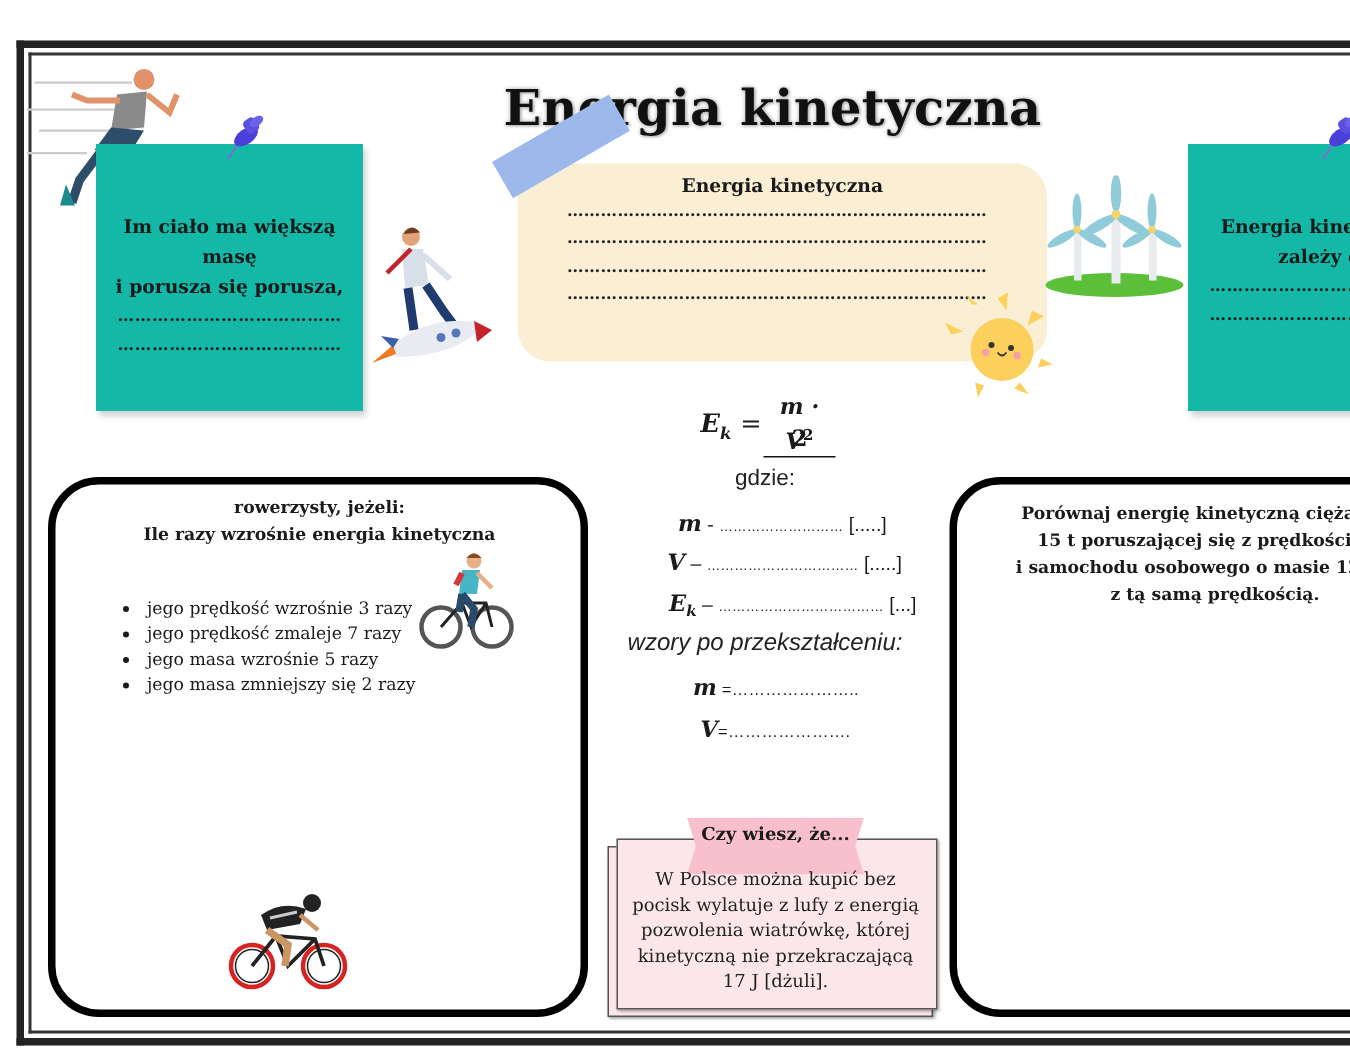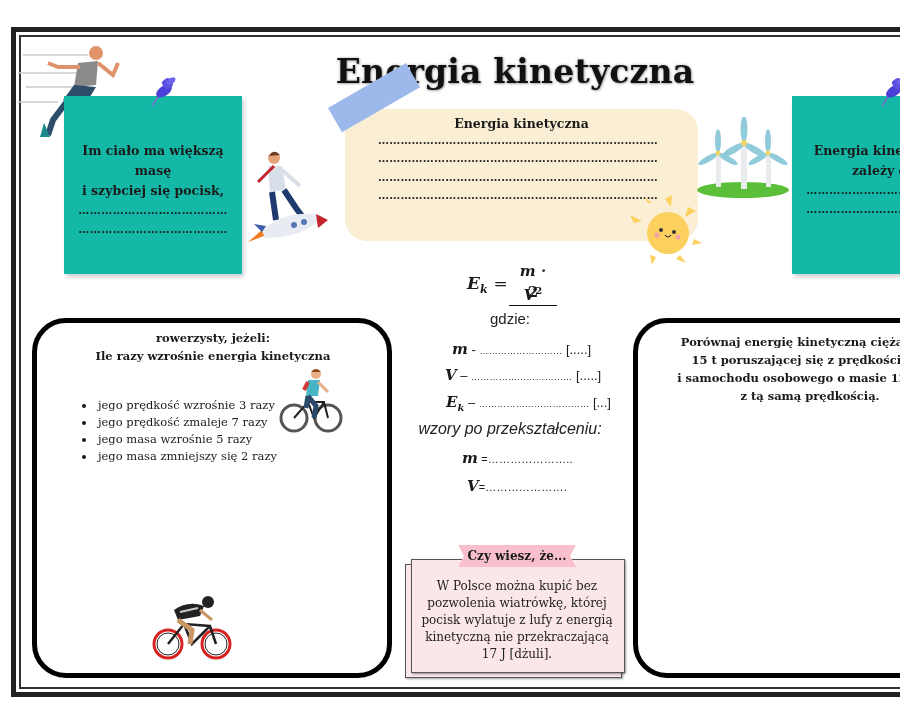--- a/index.html
+++ b/index.html
@@ -24,21 +24,21 @@
   .var-row .dt { font-size:9px; letter-spacing:0.2px; }
   
   .panel { border:5px solid #000; border-radius:34px; box-sizing:border-box; background:#fff; }
   .panel-title { font-weight:bold; font-size:11.5px; line-height:18px; text-align:center; }
   .bullets { margin:18px; padding-left:14px; font-weight:normal; font-size:11.5px; line-height:17px; }
   .bullets li { padding-left:2px; }
   
   .dyk-back { left:405px; top:564px; width:215px; height:112px; background:#fbe6ea; border:1px solid #555; box-shadow:1px 1px 2px rgba(0,0,0,0.4); }
   .dyk-front { left:411px; top:559px; width:212px; height:112px; background:#fbe6ea; border:1px solid #555; box-shadow:1px 1px 2px rgba(0,0,0,0.4); }
   .dyk-text { left:414px; width:206px; top:578px; text-align:center; font-size:12px; line-height:17px; color:#222; }
-  .ribbon { left:458px; top:545px; width:118px; height:22px; background:#f8bfcc; clip-path:polygon(0 0, 100% 0, 95% 50%, 100% 100%, 0 100%, 5% 50%); text-align:center; font-weight:bold; font-size:12px; line-height:22px; }
+  .ribbon { left:458px; top:545px; width:118px; height:38px; background:#f8bfcc; clip-path:polygon(0 0, 100% 0, 95% 50%, 100% 100%, 0 100%, 5% 50%); text-align:center; font-weight:bold; font-size:12px; line-height:22px; }
 </style>
 </head>
 <body>
 
 <div class="abs frame-outer"></div>
 <div class="abs frame-inner"></div>
 
 <div class="abs title" style="left:0;width:1030px;">Energia kinetyczna</div>
 
 <div class="abs" style="left:18px;top:45px;width:110px;height:95px;">
@@ -57,21 +57,21 @@
     <path d="M50 55 L35 75 L30 90" stroke="#2e4d6b" stroke-width="6" fill="none"></path>
     <path d="M65 55 L55 70" stroke="#2e4d6b" stroke-width="6" fill="none"></path>
     <path d="M26 78 L32 92 L22 92 Z" fill="#1a8a8a"></path>
     <path d="M52 66 L62 74 L52 76 Z" fill="#1a8a8a"></path>
   </svg>
 </div>
 
 <div class="abs sticky" style="left:64px;top:96px;width:178px;height:178px;">
   <div style="height:45px;"></div>
   <div>Im ciało ma większą masę</div>
-  <div>i szybciej się pocisk,</div>
+  <div>i porusza się porusza,</div>
   <div class="dots">…………………………………</div>
   <div class="dots">…………………………………</div>
 </div>
 <div class="abs pin" style="left:148px;top:76px;">
   <svg width="30" height="34" viewBox="0 0 30 34">
       <line x1="4" y1="30" x2="12" y2="18" stroke="#7a6fc9" stroke-width="1.5"></line>
       <ellipse cx="16" cy="15" rx="9" ry="5" transform="rotate(-35 16 15)" fill="#4a3fd6"></ellipse>
       <rect x="15" y="3" width="9" height="10" rx="3" transform="rotate(-35 19 8)" fill="#5b4fe0"></rect>
       <ellipse cx="23" cy="5" rx="5" ry="3" transform="rotate(-35 23 5)" fill="#6d62ee"></ellipse>
     </svg>
@@ -245,17 +245,17 @@
   <div>15 t poruszającej się z prędkością  90</div>
   <div>i samochodu osobowego o masie 1200 kg</div>
   <div>z tą samą prędkością.</div>
 </div>
 
 <div class="abs dyk-back"></div>
 <div class="abs dyk-front"></div>
 <div class="abs ribbon">Czy wiesz, że...</div>
 <div class="abs dyk-text">
   <div>W Polsce można kupić bez</div>
+  <div>pocisk wylatuje z lufy z energią</div>
   <div>pozwolenia wiatrówkę, której</div>
-  <div>pocisk wylatuje z lufy z energią</div>
   <div>kinetyczną nie przekraczającą</div>
   <div>17 J [dżuli].</div>
 </div>
 
 </body></html>

